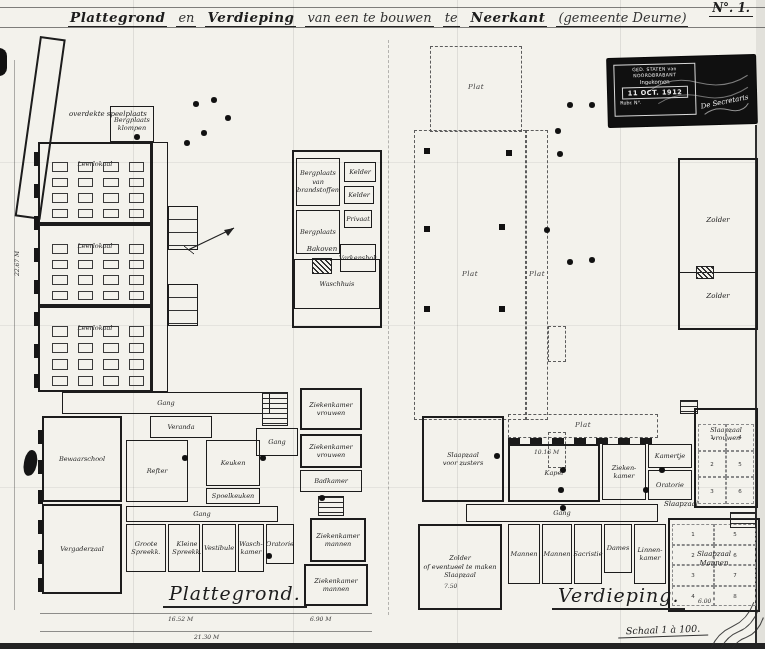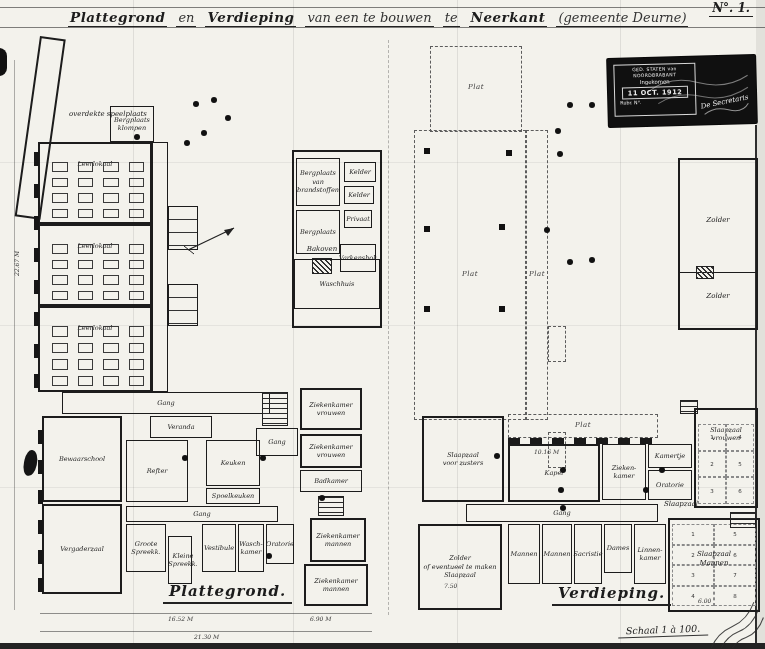--- a/index.html
+++ b/index.html
@@ -27,21 +27,21 @@
   .stamp .inner{position:absolute;left:6px;top:6px;width:74px;height:46px;border:1px solid #d8d8d8;
                 padding:2px 3px;text-align:center;}
   .stamp .agency{font-size:4.6px;font-family:"DejaVu Sans",sans-serif;letter-spacing:.3px;line-height:1.25;}
   .stamp .received{font-size:5.4px;font-family:"DejaVu Sans",sans-serif;margin-top:1px;}
   .stamp .date{font-size:6.6px;font-weight:bold;border:1px solid #d8d8d8;margin:2px 4px 1px;padding:1px 0;
                font-family:"DejaVu Sans",sans-serif;letter-spacing:.5px;}
   .stamp .rubric{font-size:4.8px;font-family:"DejaVu Sans",sans-serif;text-align:left;padding-left:2px;}
   .stamp .secretary{position:absolute;right:8px;bottom:18px;font-style:italic;font-size:7px;transform:rotate(-10deg);}
   .stamp svg{position:absolute;left:0;top:0;}
   
-  .caption{position:absolute;font-style:italic;font-weight:bold;font-size:15px;letter-spacing:1px;
+  .caption{position:absolute;font-style:italic;font-weight:normal;font-size:19px;letter-spacing:1px;
            border-bottom:2px solid #222;padding:0 6px 2px;}
   .cap-left{left:163px;top:582px;}
   .cap-right{left:552px;top:584px;}
   .scalenote{position:absolute;left:618px;top:624px;font-style:italic;font-size:9.5px;
              border-bottom:1px solid #333;padding:0 8px 1px;transform:rotate(-2deg);}
   
   .it{position:absolute;box-sizing:border-box;}
   .t-room{border:1.6px solid #1c1c1c;display:flex;align-items:center;justify-content:center;}
   .t-room.thick{border-width:2.5px;}
   .t-privaat{border:1.6px solid #1c1c1c;background:repeating-linear-gradient(180deg,transparent 0 12px,#333 12px 13px);}
@@ -251,21 +251,21 @@
       <div class="it t-room" style="left: 126px; top: 506px; width: 152px; height: 16px;">
         <span class="lbl">Gang</span>
       </div>
       <div class="it t-room thick" style="left: 42px; top: 504px; width: 80px; height: 90px;">
         <span class="lbl">Vergaderzaal</span>
       </div>
       <div class="it t-room" style="left: 126px; top: 524px; width: 40px; height: 48px;">
         <span class="lbl">Groote
 Spreekk.</span>
       </div>
-      <div class="it t-room" style="left: 168px; top: 536px; width: 24px; height: 48px; padding-left: 6px;">
+      <div class="it t-room" style="left: 168px; top: 524px; width: 32px; height: 48px; padding-left: 6px;">
         <span class="lbl">Kleine
 Spreekk.</span>
       </div>
       <div class="it t-room" style="left: 202px; top: 524px; width: 34px; height: 48px;">
         <span class="lbl">Vestibule</span>
       </div>
       <div class="it t-room" style="left: 238px; top: 524px; width: 26px; height: 48px;">
         <span class="lbl">Wasch-
 kamer</span>
       </div>

